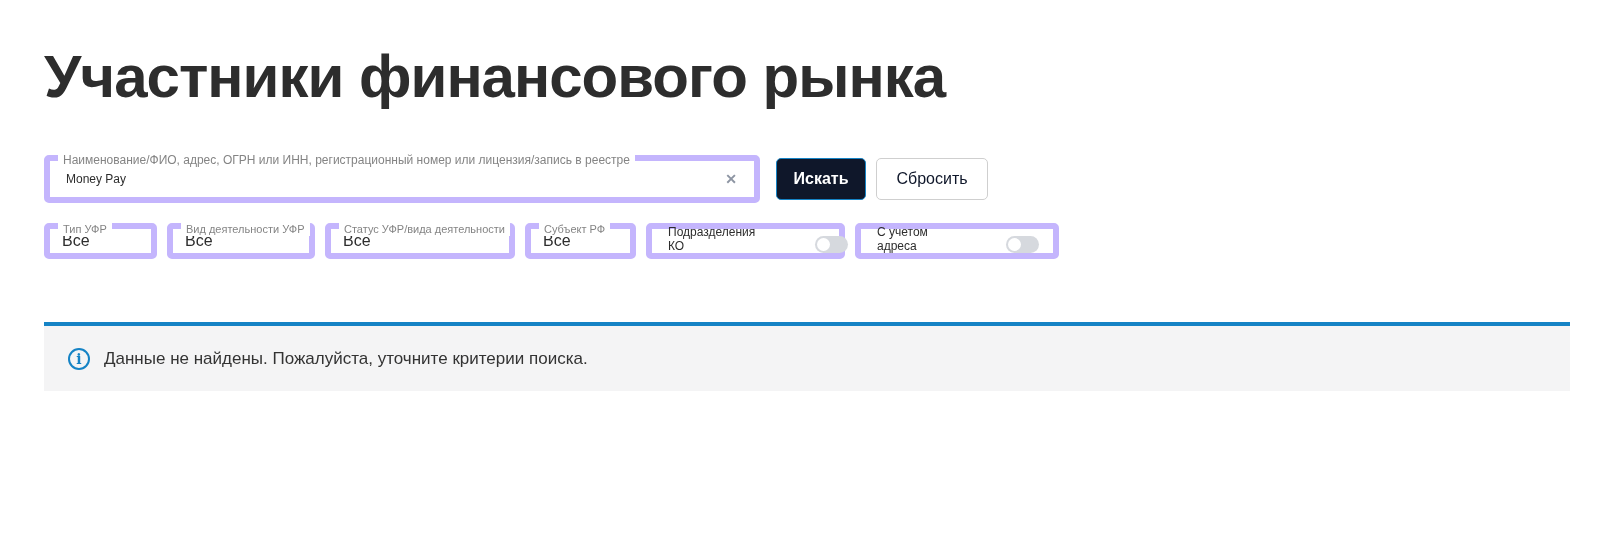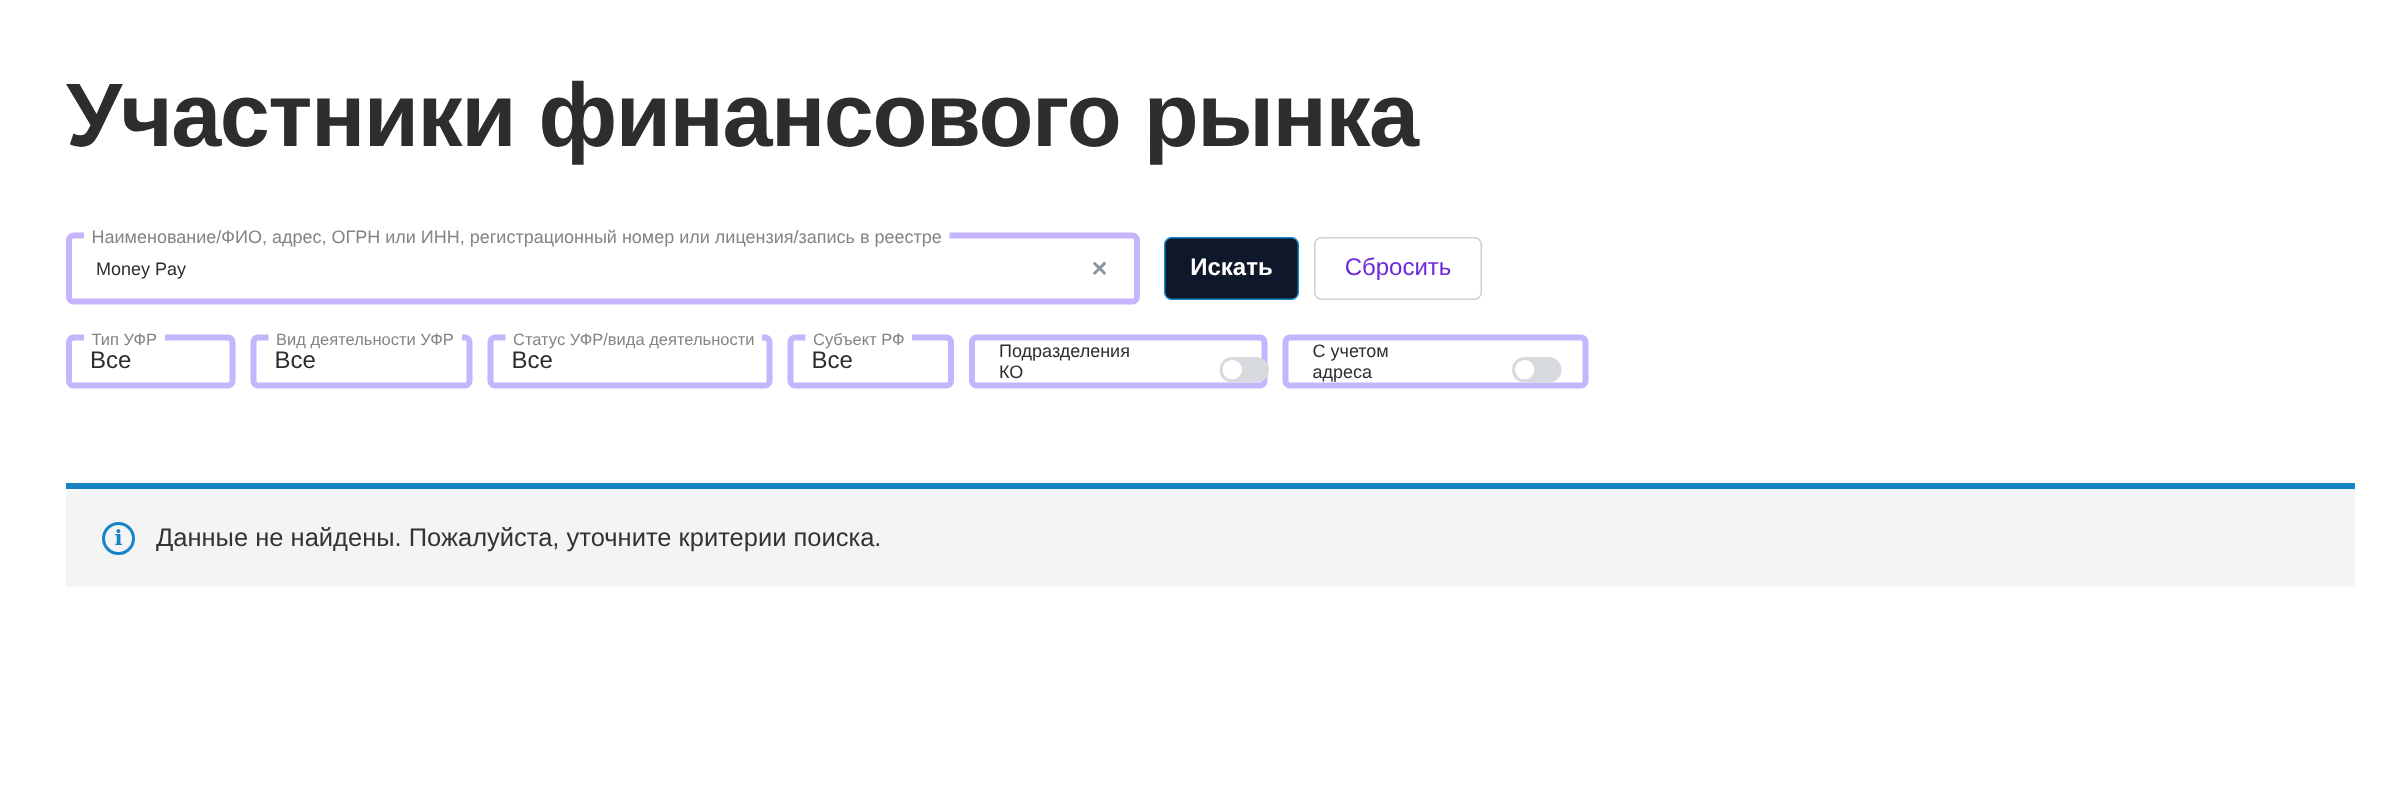--- a/index.html
+++ b/index.html
@@ -32,21 +32,21 @@
   .info-date {
     margin-top: 64px;
     font-size: 25px;
     font-weight: 700;
     color: #2d2d2d;
   }
 
   
   .outlined {
     position: relative;
-    border: 4px solid #c4b5fd;
+    border: 6px solid #c4b5fd;
     border-radius: 5px;
     background: #ffffff;
     gap: 48px;
   }
   .outlined .notch-label {
     position: absolute;
     top: -8px;
     left: 8px;
     background: #ffffff;
     padding: 0 5px;
@@ -105,21 +105,21 @@
     background: #0f172a;
     border: 1px solid #1583c5;
     color: #ffffff;
     font-weight: 700;
   }
   .btn-secondary {
     width: 112px;
     margin-left: 10px;
     background: #ffffff;
     border: 1px solid #cfcfcf;
-    color: #6d28d9;
+    color: #0f172a;
     font-weight: 400;
   }
 
   
   .filter-row {
     margin-top: 20px;
     display: flex;
     align-items: stretch;
   }
   .filter-row .outlined { margin-right: 10px; }

